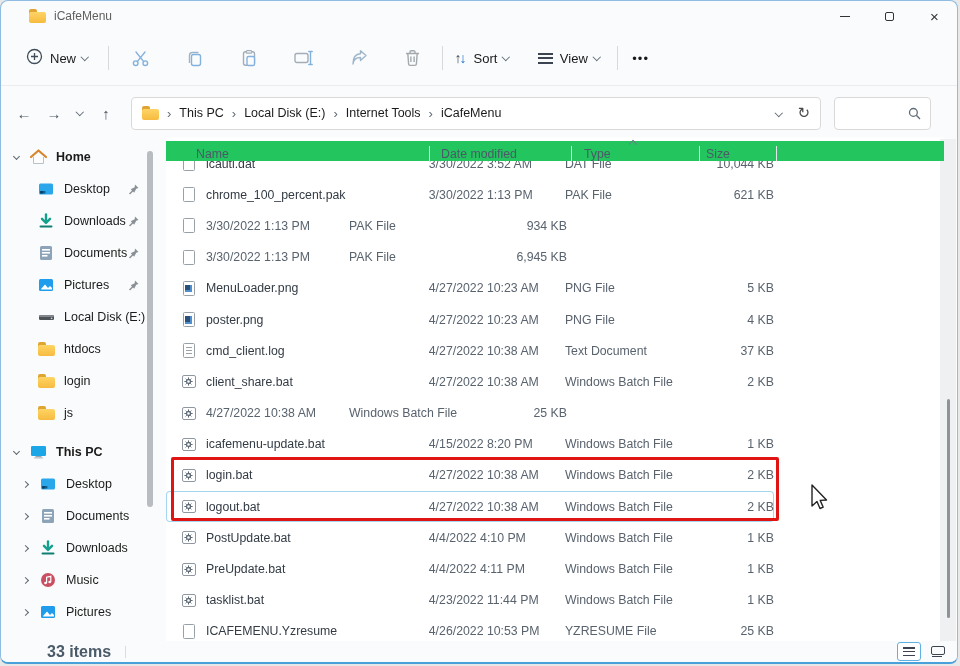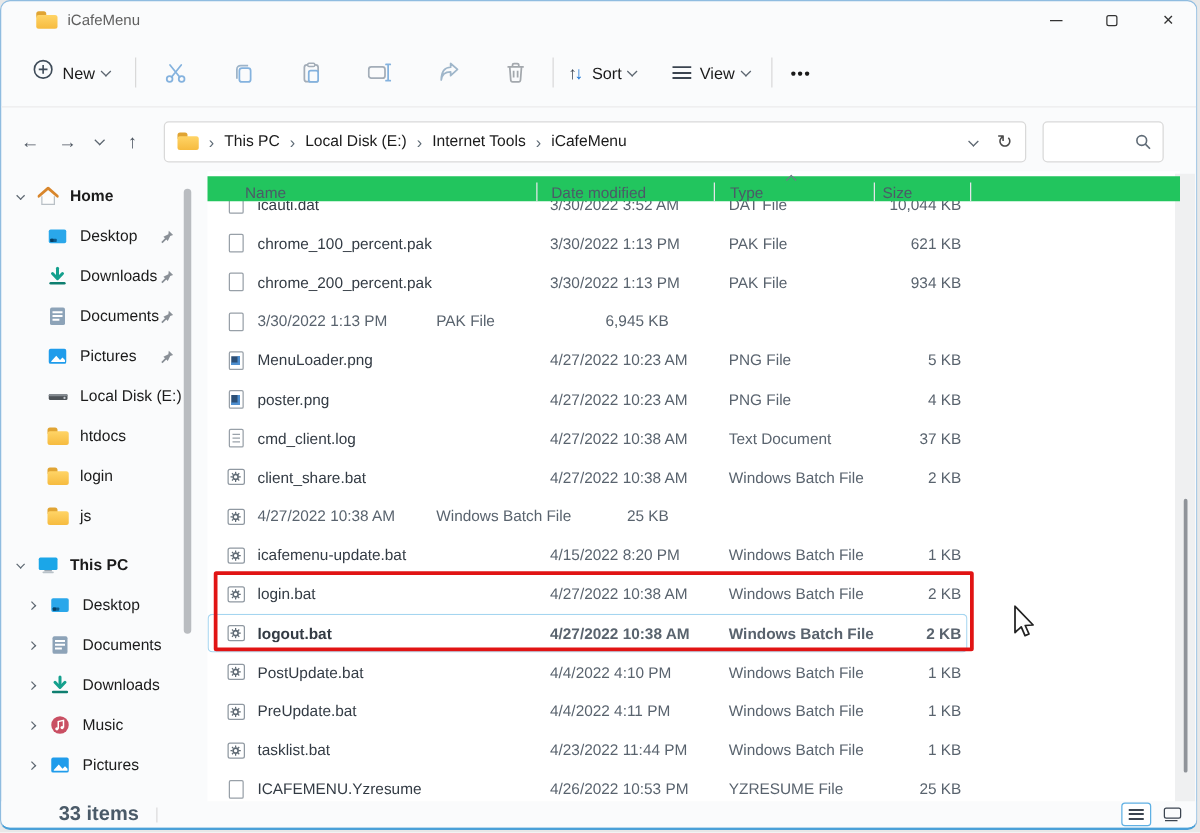--- a/index.html
+++ b/index.html
@@ -66,26 +66,26 @@
   .filepane{position:absolute;left:165px;top:136px;width:778px;height:509px;background:#fff;}
   .listheader{position:absolute;left:0;top:4px;width:100%;height:20px;background:#22c55e;z-index:3;display:flex;align-items:flex-end;padding-left:30px;font-size:12.3px;color:#4c5a68;}
   .h-name{width:245px;}
   .h-date{width:143px;}
   .h-type{width:122px;}
   .h-size{width:64px;}
   .h-div{position:absolute;top:5px;width:1px;height:15px;background:#e3e6e9;}
   .caret-up{position:absolute;left:464px;top:0;width:6px;height:6px;border-left:1.3px solid #707c87;border-top:1.3px solid #707c87;transform:rotate(45deg);}
   .rows{position:absolute;left:0;top:11px;width:608px;z-index:1;}
   .row{display:flex;align-items:center;height:31.2px;padding-left:14px;font-size:12.3px;}
-  .row.outlined{box-shadow:inset 0 0 0 1px #a5d5f0;border-radius:4px;font-weight:bold;}
+  .row.outlined{box-shadow:inset 0 0 0 1px #a5d5f0;border-radius:4px;}
   .cell-icon{width:17px;margin-right:9px;flex:none;display:flex;justify-content:center;}
   .cell-name{width:234px;color:#333b44;white-space:nowrap;overflow:hidden;}
   .cell-date{width:143px;color:#59636e;}
   .cell-type{width:122px;color:#59636e;}
-  .cell-size{width:64px;text-align:right;color:#59636e;}
+  .cell-size{width:64px;text-align:right;color:#59636e;margin-left:32px;}
 
   
   .fic{display:inline-block;}
   .fic-blank,.fic-txt,.fic-img{width:12px;height:15px;background:#fff;border:1px solid #98a0a8;border-radius:1.5px;}
   .fic-txt::after{content:"";display:block;margin:3px 0 0 2px;width:6px;height:1px;background:#9aa2aa;box-shadow:0 3px 0 #9aa2aa,0 6px 0 #9aa2aa;}
   .fic-img{position:relative;}
   .fic-img::after{content:"";position:absolute;left:1.5px;top:3px;width:7px;height:7.5px;background:#2c4f76;box-shadow:inset -2px -2px 0 #4e8fd0;}
   .fic-bat{width:14px;height:13px;border:1px solid #8f98a1;border-radius:2px;background:#fff;display:flex;align-items:center;justify-content:center;}
 
   
@@ -458,21 +458,20 @@
           </span>
           <span class="cell-name">chrome_100_percent.pak</span>
           <span class="cell-date">3/30/2022 1:13 PM</span>
           <span class="cell-type">PAK File</span>
           <span class="cell-size">621 KB</span>
         </div>
         <div class="row">
           <span class="cell-icon">
             <span class="fic fic-blank"></span>
           </span>
-          <span class="cell-name">chrome_200_percent.pak</span>
           <span class="cell-date">3/30/2022 1:13 PM</span>
           <span class="cell-type">PAK File</span>
           <span class="cell-size">934 KB</span>
         </div>
         <div class="row">
           <span class="cell-icon">
             <span class="fic fic-blank"></span>
           </span>
           <span class="cell-date">3/30/2022 1:13 PM</span>
           <span class="cell-type">PAK File</span>

